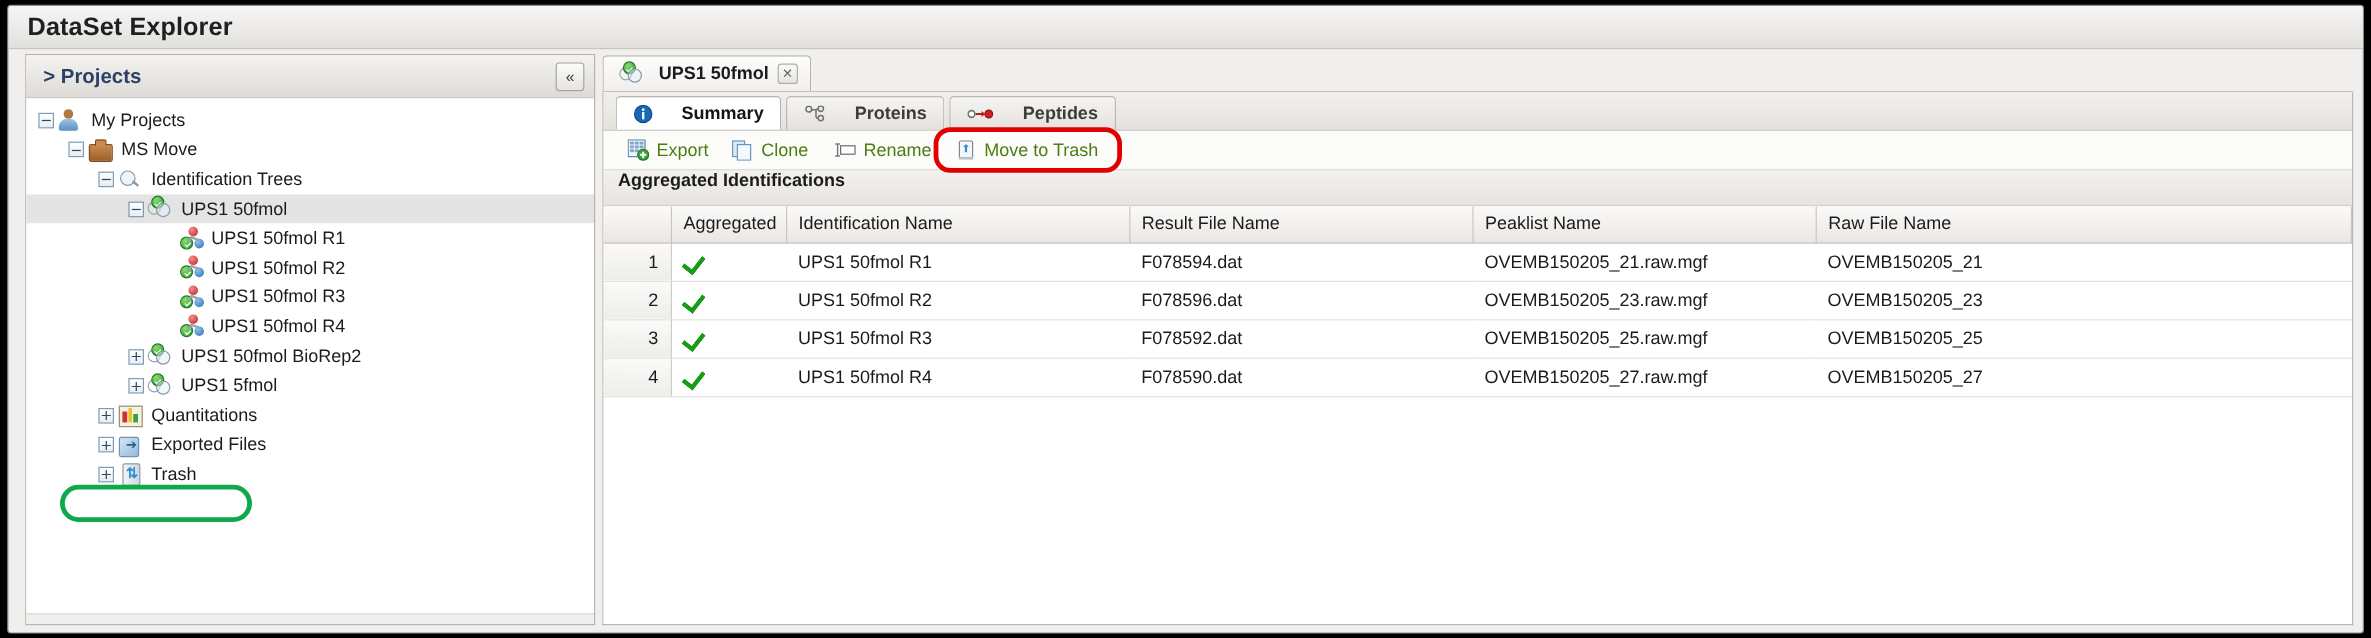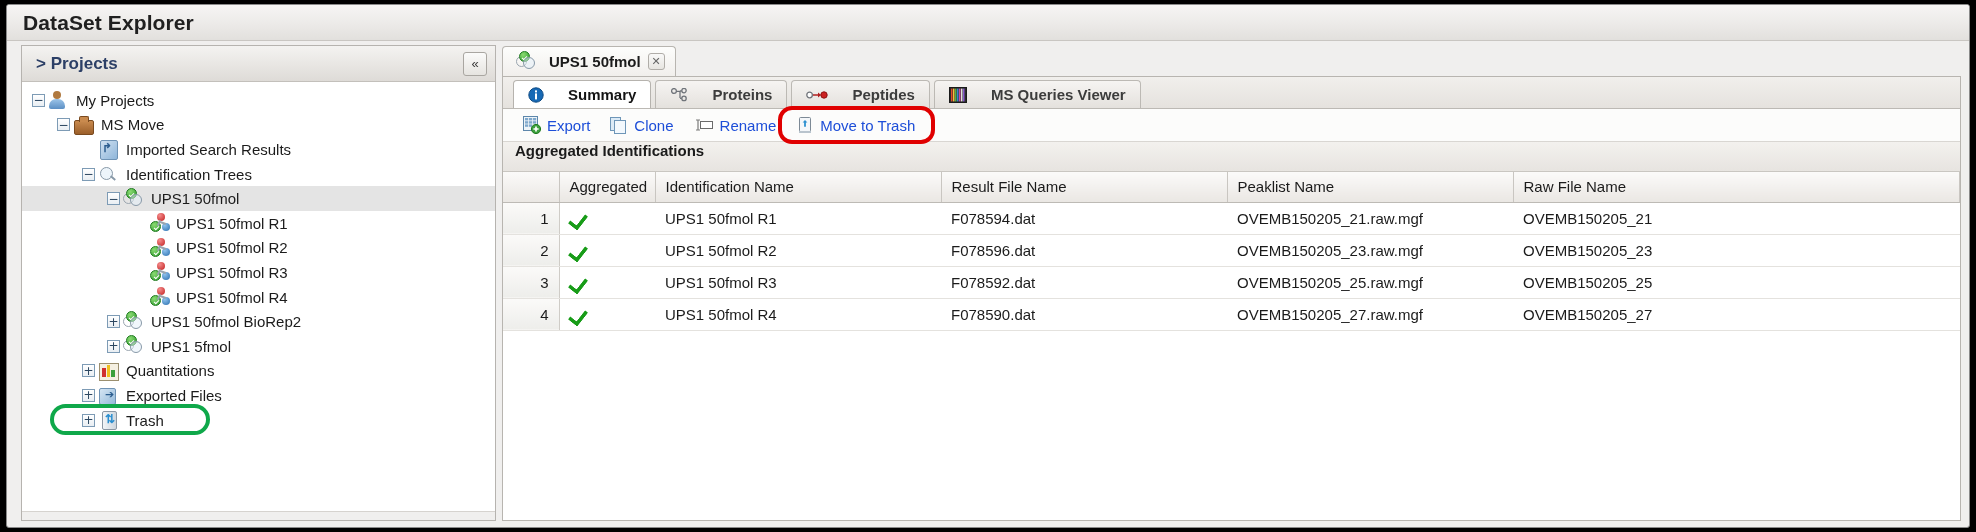--- a/index.html
+++ b/index.html
@@ -208,21 +208,21 @@
     height: 33px;
     display: flex; align-items: center;
     padding-left: 10px;
     background: #fcfcfb;
     border-bottom: 1px solid #d9d6d2;
     position: relative;
   }
   .tb-btn {
     display: flex; align-items: center; gap: 6px;
     padding: 3px 9px;
-    font-size: 15px; color: #1d4ed8;
+    font-size: 15px; color: #4d7c0f;
     cursor: pointer; border: 1px solid transparent;
     border-radius: 3px;
     white-space: nowrap;
   }
   .red-box {
     position: absolute;
     border: 4px solid #e00000;
     border-radius: 14px;
     pointer-events: none;
   }
@@ -307,26 +307,20 @@
             <span class="lbltxt">My Projects</span>
           </div>
           <div class="node">
             <span style="display: inline-block; flex: 0 0 auto; width: 35px;"></span>
             <span class="toggle">−</span>
             <span class="ico ic-case"></span>
             <span class="lbltxt">MS Move</span>
           </div>
           <div class="node">
             <span style="display: inline-block; flex: 0 0 auto; width: 60px;"></span>
-            <span class="toggle blank"></span>
-            <span class="ico ic-import"></span>
-            <span class="lbltxt">Imported Search Results</span>
-          </div>
-          <div class="node">
-            <span style="display: inline-block; flex: 0 0 auto; width: 60px;"></span>
             <span class="toggle">−</span>
             <span class="ico ic-mag"></span>
             <span class="lbltxt">Identification Trees</span>
           </div>
           <div class="node sel">
             <span style="display: inline-block; flex: 0 0 auto; width: 85px;"></span>
             <span class="toggle">−</span>
             <span class="ico ic-idtree">
               <span class="chk"></span>
             </span>
@@ -462,35 +456,20 @@
             <div class="sub-tab">
               <span style="display: flex; align-items: center;">
                 <svg width="22" height="12" viewBox="0 0 22 12">
                   <circle cx="3.6" cy="6" r="2.8" fill="#fff" stroke="#70747a" stroke-width="1.3"></circle>
                   <path d="M7 6 H13" stroke="#b02020" stroke-width="1.6"></path>
                   <path d="M12 3.4 L15 6 L12 8.6 Z" fill="#b02020"></path>
                   <circle cx="18" cy="6" r="3.2" fill="#cc2222" stroke="#8d1414"></circle>
                 </svg>
               </span>
               <span>Peptides</span>
-            </div>
-            <div class="sub-tab">
-              <span style="display: flex; align-items: center;">
-                <svg width="18" height="16" viewBox="0 0 18 16">
-                  <rect x="0.5" y="0.5" width="17" height="15" fill="#2b2b2b" stroke="#1a1a1a"></rect>
-                  <rect x="2" y="1.6" width="1.5" height="12.8" fill="#e04a2a"></rect>
-                  <rect x="4" y="1.6" width="1.5" height="12.8" fill="#f0c23a"></rect>
-                  <rect x="6" y="1.6" width="1.5" height="12.8" fill="#4fae4f"></rect>
-                  <rect x="8" y="1.6" width="1.5" height="12.8" fill="#3a7fd0"></rect>
-                  <rect x="10" y="1.6" width="1.5" height="12.8" fill="#d04a9a"></rect>
-                  <rect x="12" y="1.6" width="1.5" height="12.8" fill="#e0e0e0"></rect>
-                  <rect x="14" y="1.6" width="1.5" height="12.8" fill="#8a5bd0"></rect>
-                </svg>
-              </span>
-              <span>MS Queries Viewer</span>
             </div>
           </div>
 
         <div class="toolbar" id="toolbar-host">
           <div class="tb-btn">
               <span style="display: flex; align-items: center;">
                 <svg width="18" height="18" viewBox="0 0 18 18">
                   <rect x="0.5" y="0.5" width="14" height="14" fill="#eef4f8" stroke="#5d87ab"></rect>
                   <g fill="#7fa8cc">
                     <rect x="2" y="2" width="3.2" height="2.4"></rect>

